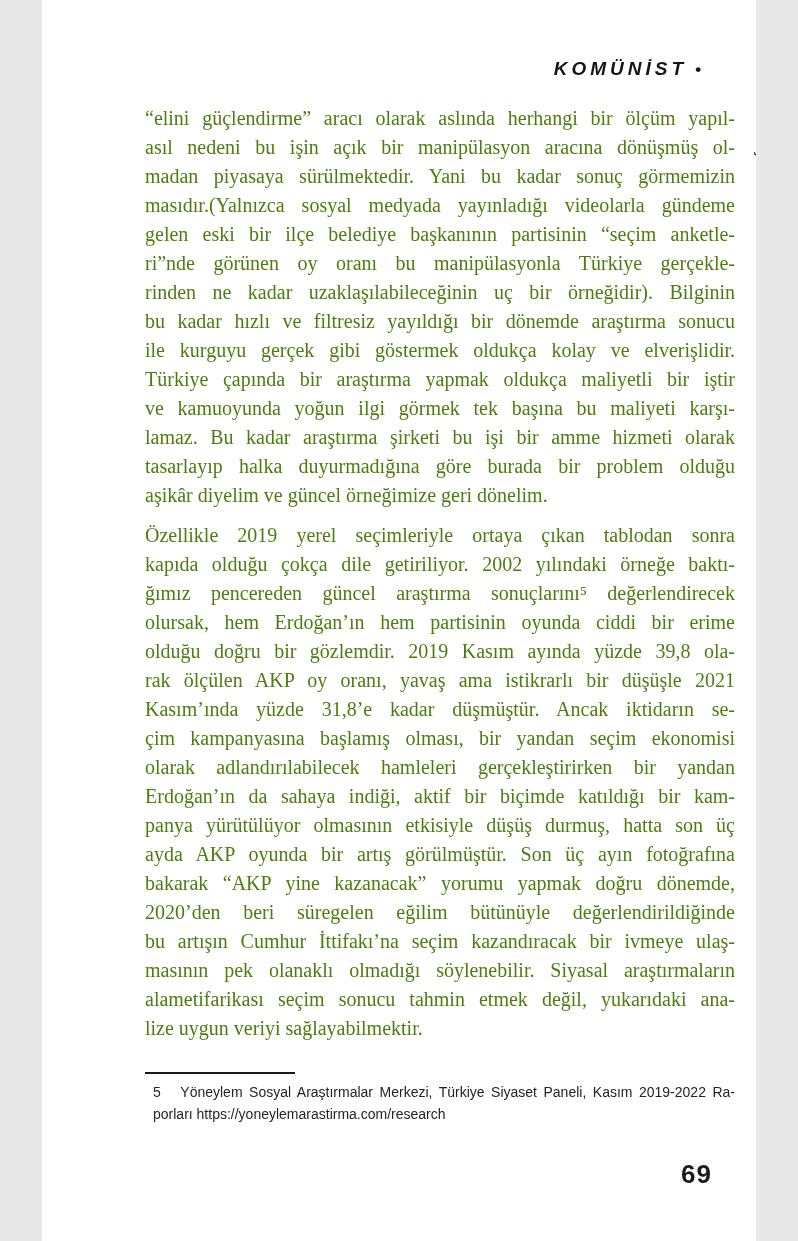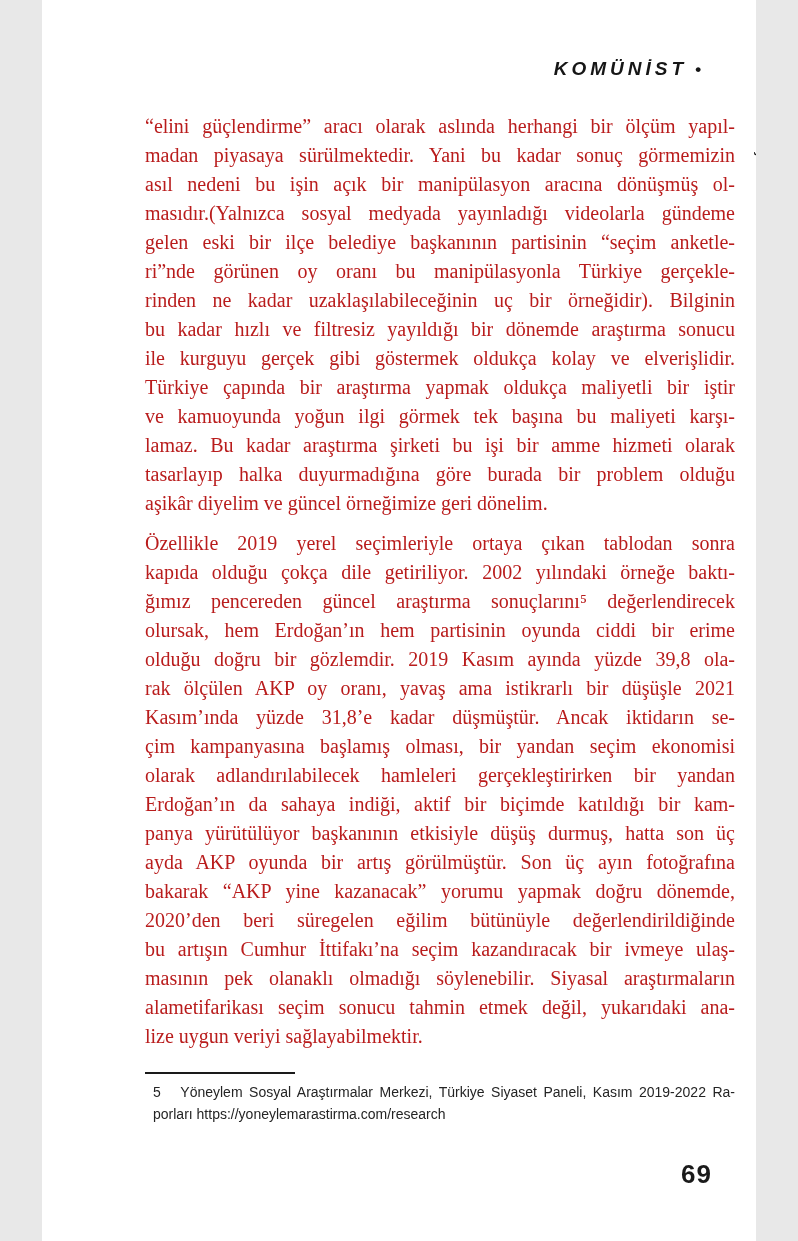--- a/index.html
+++ b/index.html
@@ -45,24 +45,23 @@
     letter-spacing: 2px;
     color: #161616;
     white-space: nowrap;
   }
   
   .article {
     position: absolute;
     left: 103px;
     top: 104px;
     width: 590px;
-    color: #b91c1c;
+    color: #4d7c0f;
     font-size: 20px;
     line-height: 29px;
-    margin-top: 8px;
   }
   .para { margin: 0; }
   .para + .para { margin-top: 11px; }
   .tline {
     height: 29px;
     text-align: justify;
     text-align-last: justify;
     white-space: nowrap;
     overflow: visible;
   }
@@ -113,22 +112,22 @@
 
   <div class="masthead">
     <span>KOMÜNİST</span><span class="bullet">•</span>
   </div>
 
   <div class="issue-vertical">OCAK/ŞUBAT ’23</div>
 
   <div class="article">
     <div class="para">
       <div class="tline">“elini güçlendirme” aracı olarak aslında herhangi bir ölçüm yapıl-</div>
+      <div class="tline">asıl nedeni bu işin açık bir manipülasyon aracına dönüşmüş ol-</div>
       <div class="tline">madan piyasaya sürülmektedir. Yani bu kadar sonuç görmemizin</div>
-      <div class="tline">asıl nedeni bu işin açık bir manipülasyon aracına dönüşmüş ol-</div>
       <div class="tline">masıdır.(Yalnızca sosyal medyada yayınladığı videolarla gündeme</div>
       <div class="tline">gelen eski bir ilçe belediye başkanının partisinin “seçim anketle-</div>
       <div class="tline">ri”nde görünen oy oranı bu manipülasyonla Türkiye gerçekle-</div>
       <div class="tline">rinden ne kadar uzaklaşılabileceğinin uç bir örneğidir). Bilginin</div>
       <div class="tline">bu kadar hızlı ve filtresiz yayıldığı bir dönemde araştırma sonucu</div>
       <div class="tline">ile kurguyu gerçek gibi göstermek oldukça kolay ve elverişlidir.</div>
       <div class="tline">Türkiye çapında bir araştırma yapmak oldukça maliyetli bir iştir</div>
       <div class="tline">ve kamuoyunda yoğun ilgi görmek tek başına bu maliyeti karşı-</div>
       <div class="tline">lamaz. Bu kadar araştırma şirketi bu işi bir amme hizmeti olarak</div>
       <div class="tline">tasarlayıp halka duyurmadığına göre burada bir problem olduğu</div>
@@ -138,21 +137,21 @@
       <div class="tline">Özellikle 2019 yerel seçimleriyle ortaya çıkan tablodan sonra</div>
       <div class="tline">kapıda olduğu çokça dile getiriliyor. 2002 yılındaki örneğe baktı-</div>
       <div class="tline">ğımız pencereden güncel araştırma sonuçlarını⁵ değerlendirecek</div>
       <div class="tline">olursak, hem Erdoğan’ın hem partisinin oyunda ciddi bir erime</div>
       <div class="tline">olduğu doğru bir gözlemdir. 2019 Kasım ayında yüzde 39,8 ola-</div>
       <div class="tline">rak ölçülen AKP oy oranı, yavaş ama istikrarlı bir düşüşle 2021</div>
       <div class="tline">Kasım’ında yüzde 31,8’e kadar düşmüştür. Ancak iktidarın se-</div>
       <div class="tline">çim kampanyasına başlamış olması, bir yandan seçim ekonomisi</div>
       <div class="tline">olarak adlandırılabilecek hamleleri gerçekleştirirken bir yandan</div>
       <div class="tline">Erdoğan’ın da sahaya indiği, aktif bir biçimde katıldığı bir kam-</div>
-      <div class="tline">panya yürütülüyor başkanının etkisiyle düşüş durmuş, hatta son üç</div>
+      <div class="tline">panya yürütülüyor olmasının etkisiyle düşüş durmuş, hatta son üç</div>
       <div class="tline">ayda AKP oyunda bir artış görülmüştür. Son üç ayın fotoğrafına</div>
       <div class="tline">bakarak “AKP yine kazanacak” yorumu yapmak doğru dönemde,</div>
       <div class="tline">2020’den beri süregelen eğilim bütünüyle değerlendirildiğinde</div>
       <div class="tline">bu artışın Cumhur İttifakı’na seçim kazandıracak bir ivmeye ulaş-</div>
       <div class="tline">masının pek olanaklı olmadığı söylenebilir. Siyasal araştırmaların</div>
       <div class="tline">alametifarikası seçim sonucu tahmin etmek değil, yukarıdaki ana-</div>
       <div class="tline end">lize uygun veriyi sağlayabilmektir.</div>
     </div>
   </div>
 

